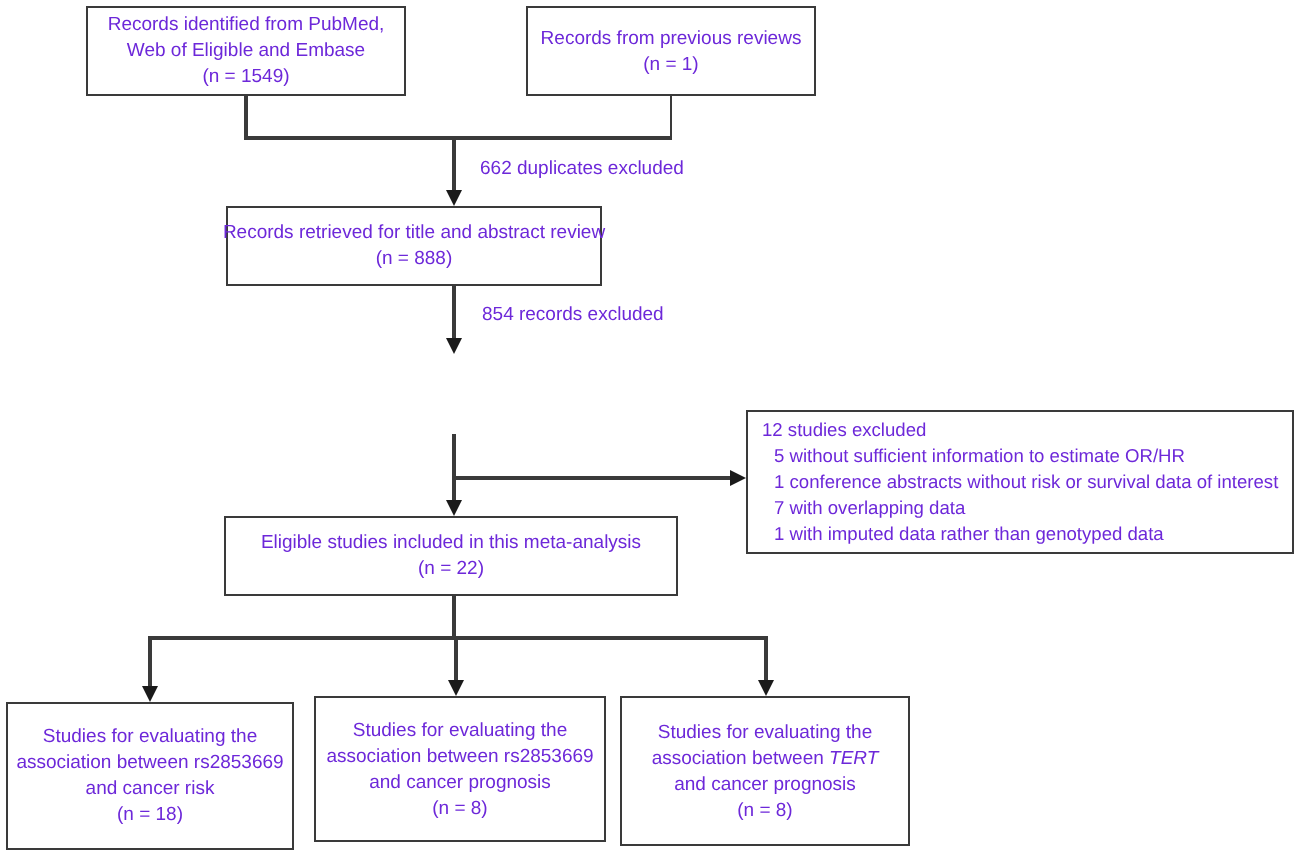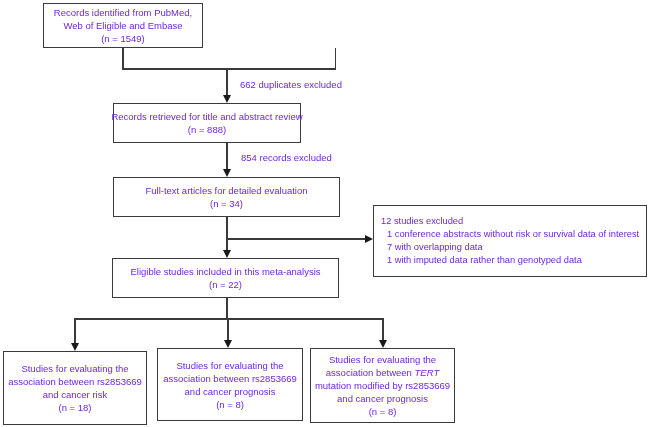--- a/index.html
+++ b/index.html
@@ -41,51 +41,52 @@
 <body>
 
 <div class="canvas">
 
   <div class="box" style="left:43px;top:3px;width:160px;height:45px">
     <div class="bl">Records identified from PubMed,</div>
     <div class="bl">Web of Eligible and Embase</div>
     <div class="bl">(n = 1549)</div>
   </div>
 
+  <div class="box" style="left:263px;top:3px;width:145px;height:45px">
+    <div class="bl">Records from previous reviews</div>
+    <div class="bl">(n = 1)</div>
+  </div>
 
   <div class="vline" style="left:122.25px;top:48px;height:21px"></div>
   <div class="vline" style="left:334.75px;top:48px;height:21px"></div>
   <div class="hline" style="left:122.25px;top:68px;width:214px"></div>
   <div class="vline" style="left:226.25px;top:68px;height:28px"></div>
   <div class="arrow-down" style="left:222.5px;top:95px"></div>
 
   <div class="side-label" style="left:240px;top:79px">662 duplicates excluded</div>
 
   <div class="box" style="left:113px;top:103px;width:188px;height:40px">
     <div class="bl">Records retrieved for title and abstract review</div>
     <div class="bl">(n = 888)</div>
   </div>
 
   <div class="vline" style="left:226.25px;top:143px;height:28px"></div>
   <div class="arrow-down" style="left:222.5px;top:169px"></div>
 
   <div class="side-label" style="left:241px;top:152px">854 records excluded</div>
 
-  <div class="box" style="left:113px;top:177px;width:227px;height:40px">
-    <div class="bl">Full-text articles for detailed evaluation</div>
-    <div class="bl">(n = 34)</div>
-  </div>
 
   <div class="vline" style="left:226.25px;top:217px;height:36px"></div>
   <div class="arrow-down" style="left:222.5px;top:250px"></div>
   <div class="hline" style="left:227px;top:238px;width:139px"></div>
   <div class="arrow-right" style="left:365px;top:234.5px"></div>
 
   <div class="box excl" style="left:373px;top:205px;width:274px;height:72px;font-size:9.3px">
     <div class="bl">12 studies excluded</div>
+    <div class="bl item">5 without sufficient information to estimate OR/HR</div>
     <div class="bl item">1 conference abstracts without risk or survival data of interest</div>
     <div class="bl item">7 with overlapping data</div>
     <div class="bl item">1 with imputed data rather than genotyped data</div>
   </div>
 
   <div class="box" style="left:112px;top:258px;width:227px;height:40px">
     <div class="bl">Eligible studies included in this meta-analysis</div>
     <div class="bl">(n = 22)</div>
   </div>
 
@@ -111,18 +112,17 @@
   <div class="box" style="left:157px;top:348px;width:146px;height:73px">
     <div class="bl">Studies for evaluating the</div>
     <div class="bl">association between rs2853669</div>
     <div class="bl">and cancer prognosis</div>
     <div class="bl">(n = 8)</div>
   </div>
 
   <div class="box" style="left:310px;top:348px;width:145px;height:75px">
     <div class="bl">Studies for evaluating the</div>
     <div class="bl"><span>association between </span><i>TERT</i></div>
-    <div class="bl">mutation modified by rs2853669</div>
     <div class="bl">and cancer prognosis</div>
     <div class="bl">(n = 8)</div>
   </div>
 
 </div>
 
 </body></html>

